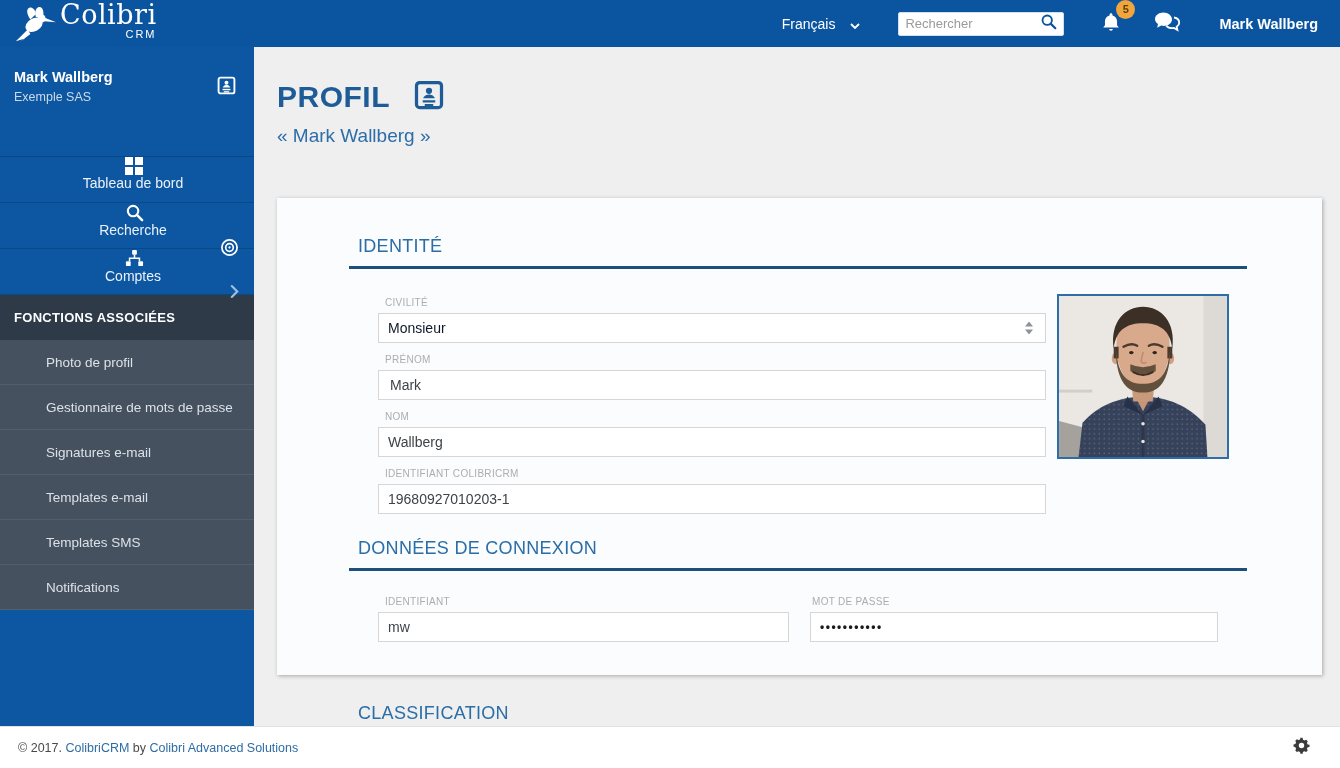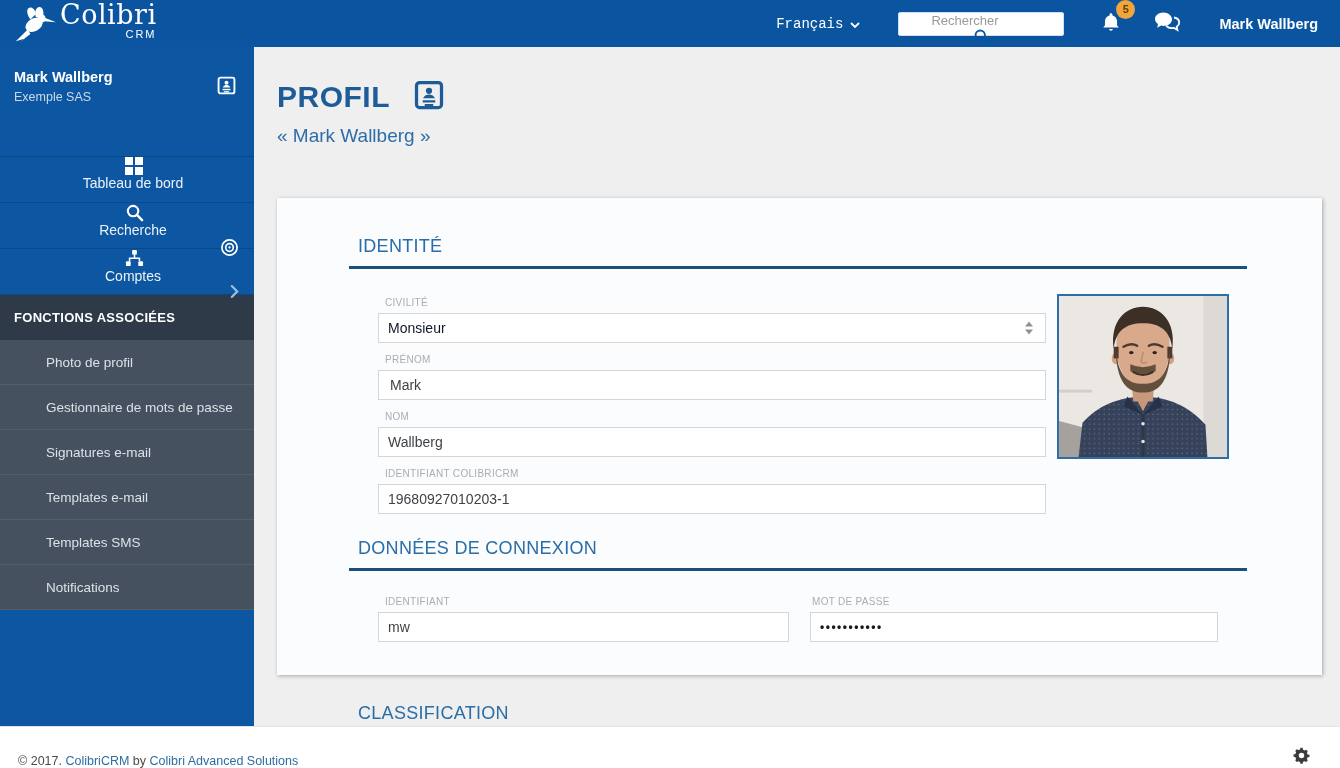--- a/index.html
+++ b/index.html
@@ -7,22 +7,22 @@
   .stage { position:relative; width:1340px; height:768px; overflow:hidden; }
 
   
   .topbar { position:absolute; top:0; left:0; width:1340px; height:47px; background:#0a54a0; display:flex; align-items:center; z-index:30; }
   .logo { display:flex; align-items:flex-start; margin-left:14px; width:240px; }
   .logo-bird { margin-top:4px; }
   .logo-text { margin-left:4px; color:#fff; font-family:"DejaVu Serif", serif; }
   .logo-name { font-size:27px; line-height:30px; letter-spacing:.5px; }
   .logo-crm { font-size:11px; letter-spacing:2px; text-align:right; margin-top:-2px; font-family:"Liberation Sans", sans-serif; }
   .tb-right { margin-left:auto; display:flex; align-items:center; margin-right:22px; }
-  .tb-lang { color:#fff; font-size:14px; display:flex; align-items:center; gap:7px; margin-right:38px; cursor:pointer;font-family:Liberation Mono, monospace; }
-  .tb-search { width:166px; height:24px; background:#fff; border:1px solid #cfe0ef; border-radius:2px; display:flex; align-items:center; padding:0 6px; margin-right:36px;flex-direction:column; }
+  .tb-lang { color:#fff; font-size:14px; display:flex; align-items:center; gap:15px; margin-right:38px; cursor:pointer; }
+  .tb-search { width:166px; height:24px; background:#fff; border:1px solid #cfe0ef; border-radius:2px; display:flex; align-items:center; padding:0 6px; margin-right:36px; }
   .tb-search input { flex:1; border:none; outline:none; font-size:13px; color:#666; width:100px; font-family:"Liberation Sans", sans-serif; }
   .tb-search input::placeholder { color:#9a9a9a; }
   .bell-wrap { position:relative; margin-right:32px; cursor:pointer; }
   .badge { position:absolute; top:-11px; right:-13px; width:19px; height:19px; border-radius:50%; background:#f0a53d; color:#5d3f08; font-size:11px; font-weight:bold; display:flex; align-items:center; justify-content:center; }
   .tb-chat { margin-right:38px; cursor:pointer; }
   .tb-user { color:#fff; font-size:14.5px; font-weight:600; cursor:pointer; }
 
   
   .sidebar { position:absolute; top:47px; left:0; width:254px; bottom:42px; background:#0d57a2; z-index:20; }
   .sb-user { position:relative; height:110px; border-bottom:1px solid rgba(0,0,0,.18); }
@@ -49,21 +49,21 @@
   .f-input { position:absolute; height:30px; border:1px solid #d6d6d6; background:#fff; font-size:14px; color:#3e4348; padding:0 9px; outline:none; font-family:"Liberation Sans", sans-serif; }
   .f-select { position:absolute; height:30px; border:1px solid #d6d6d6; background:#fff; font-size:14px; color:#0f172a; padding:0 9px; line-height:28px; cursor:pointer; }
   .spin { position:absolute; right:12px; top:50%; transform:translateY(-50%); display:flex; flex-direction:column; gap:3px; }
   .spin i { display:block; width:0; height:0; border-left:4px solid transparent; border-right:4px solid transparent; }
   .spin .up { border-bottom:5px solid #8e9398; }
   .spin .down { border-top:5px solid #8e9398; }
   .pw { line-height:28px; font-size:12px; letter-spacing:1.5px; font-weight:bold; color:#1b1b1b; }
   .photo { position:absolute; left:780px; top:96px; width:172px; height:165px; border:2px solid #2f6da8; background:#ebe8e4; }
 
   
-  .footer { position:absolute; left:0; bottom:0; width:1340px; height:42px; background:#fff; border-top:1px solid #e3e3e3; display:flex; align-items:flex-end; z-index:40; }
+  .footer { position:absolute; left:0; bottom:0; width:1340px; height:42px; background:#fff; border-top:1px solid #e3e3e3; display:flex; align-items:center; z-index:40; }
   .copy { margin-left:18px; font-size:12.5px; color:#4a4a4a; }
   .copy a { color:#2e6da4; text-decoration:none; }
   .gear { margin-left:auto; margin-right:30px; display:flex; cursor:pointer; }
 </style>
 </head>
 <body>
 
 <div class="stage">
 
   <div class="topbar">

